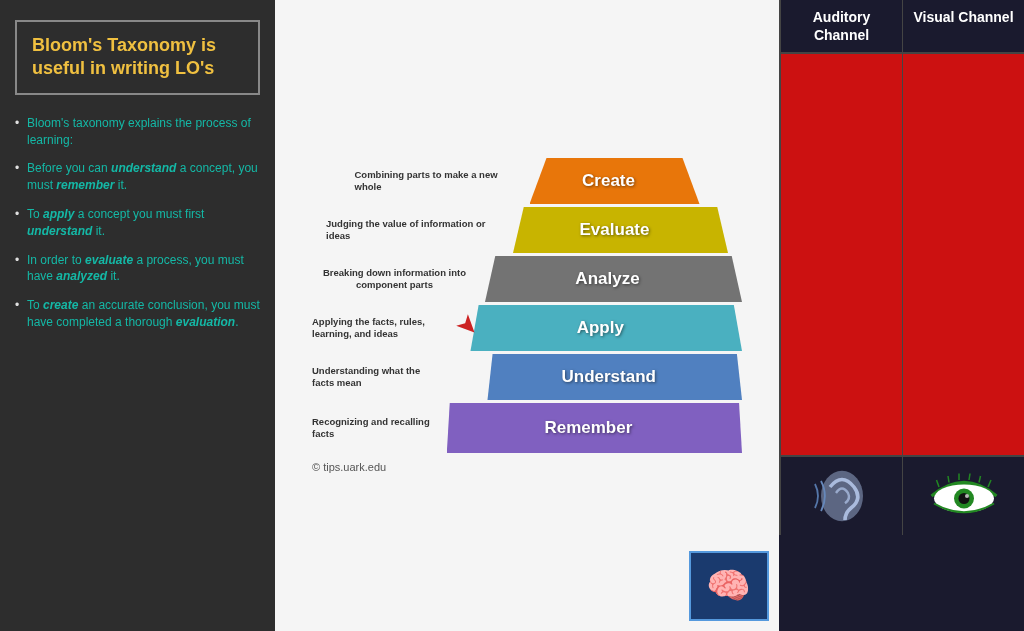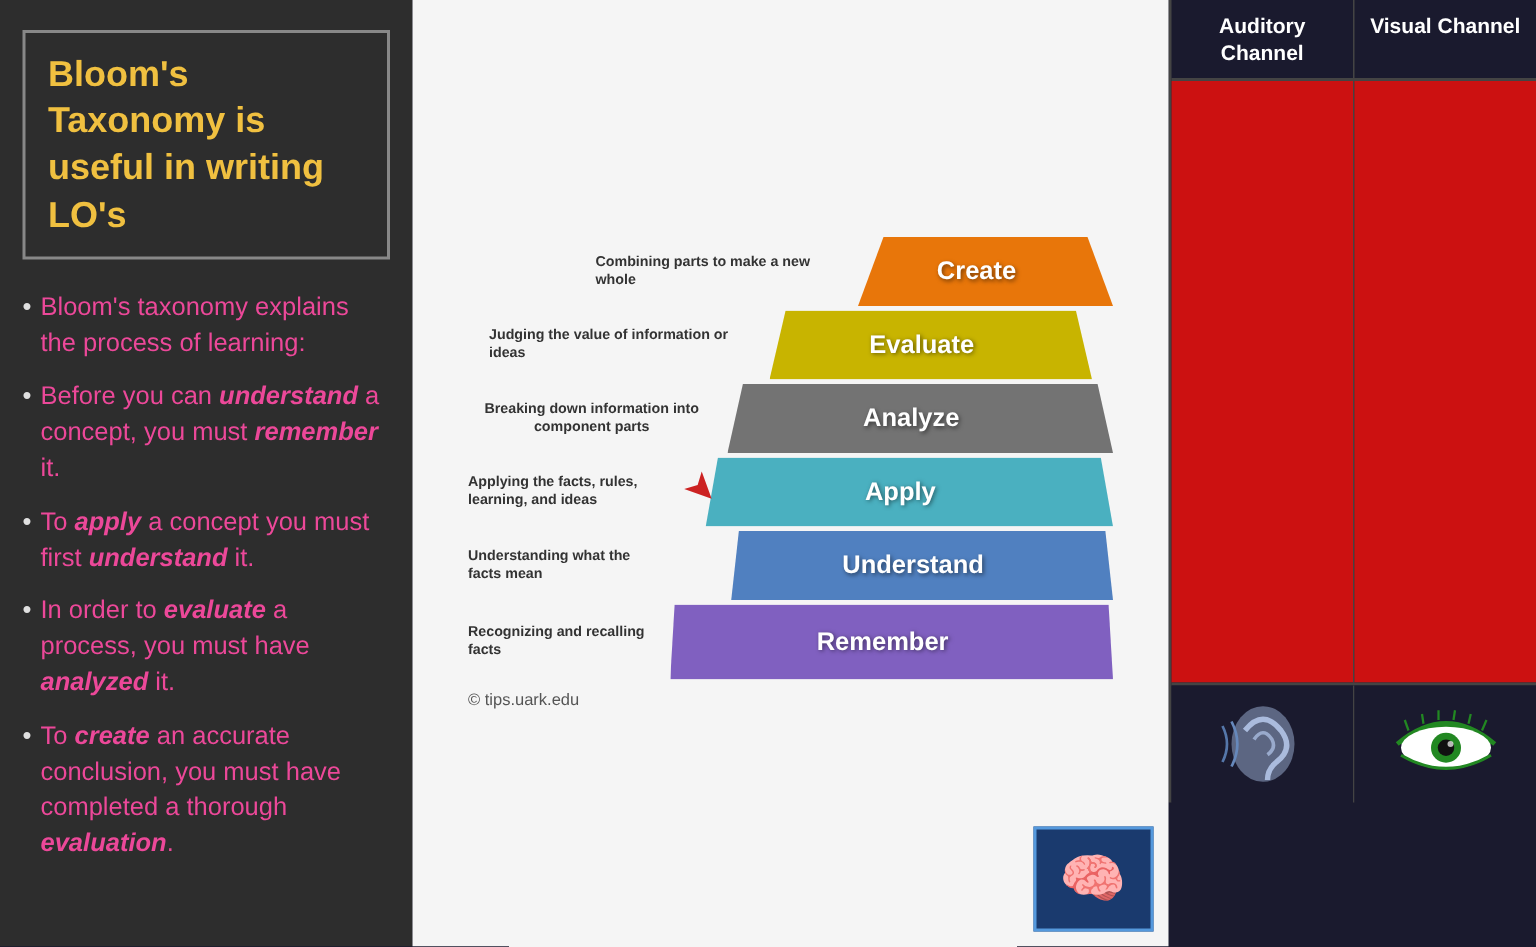--- a/index.html
+++ b/index.html
@@ -22,33 +22,33 @@
     }
 
     .title-box {
       border: 2px solid #888;
       padding: 12px 15px;
       margin-bottom: 20px;
     }
 
     .title-box h2 {
       color: #f0c040;
-      font-size: 24px;
+      font-size: 18px;
       font-weight: bold;
       line-height: 1.3;
     }
 
     .bullet-list {
       list-style: none;
       padding: 0;
     }
 
     .bullet-list li {
-      color: #ec4899;
-      font-size: 17px;
+      color: #14b8a6;
+      font-size: 12px;
       margin-bottom: 12px;
       padding-left: 12px;
       position: relative;
       line-height: 1.4;
     }
 
     .bullet-list li::before {
       content: '•';
       position: absolute;
       left: 0;
@@ -226,21 +226,21 @@
     </li>
     <li>
       To <em>create</em> an accurate conclusion, you must have completed a thorough <em>evaluation</em>.
     </li>
   </ul>
 </div>
 
 <div class="center-panel">
   <div class="bloom-pyramid">
 
-    <div class="pyr-row" style="justify-content: flex-end;">
+    <div class="pyr-row" style="justify-content: center;">
       <div class="pyr-desc" style="width:175px; text-align:left;">Combining parts to make a new whole</div>
       <div class="pyr-shape" style="width:170px; height:46px; background:#e8760a; clip-path: polygon(10% 0%, 90% 0%, 100% 100%, 0% 100%); display:flex; align-items:center; justify-content:center;">
         <span class="pyr-label">Create</span>
       </div>
     </div>
 
     <div class="pyr-row" style="justify-content: center; gap: 12px;">
       <div class="pyr-desc" style="width:175px; text-align:left;">Judging the value of information or ideas</div>
       <div class="pyr-shape" style="width:215px; height:46px; background:#c8b400; clip-path: polygon(5% 0%, 95% 0%, 100% 100%, 0% 100%); display:flex; align-items:center; justify-content:center;">
         <span class="pyr-label">Evaluate</span>

